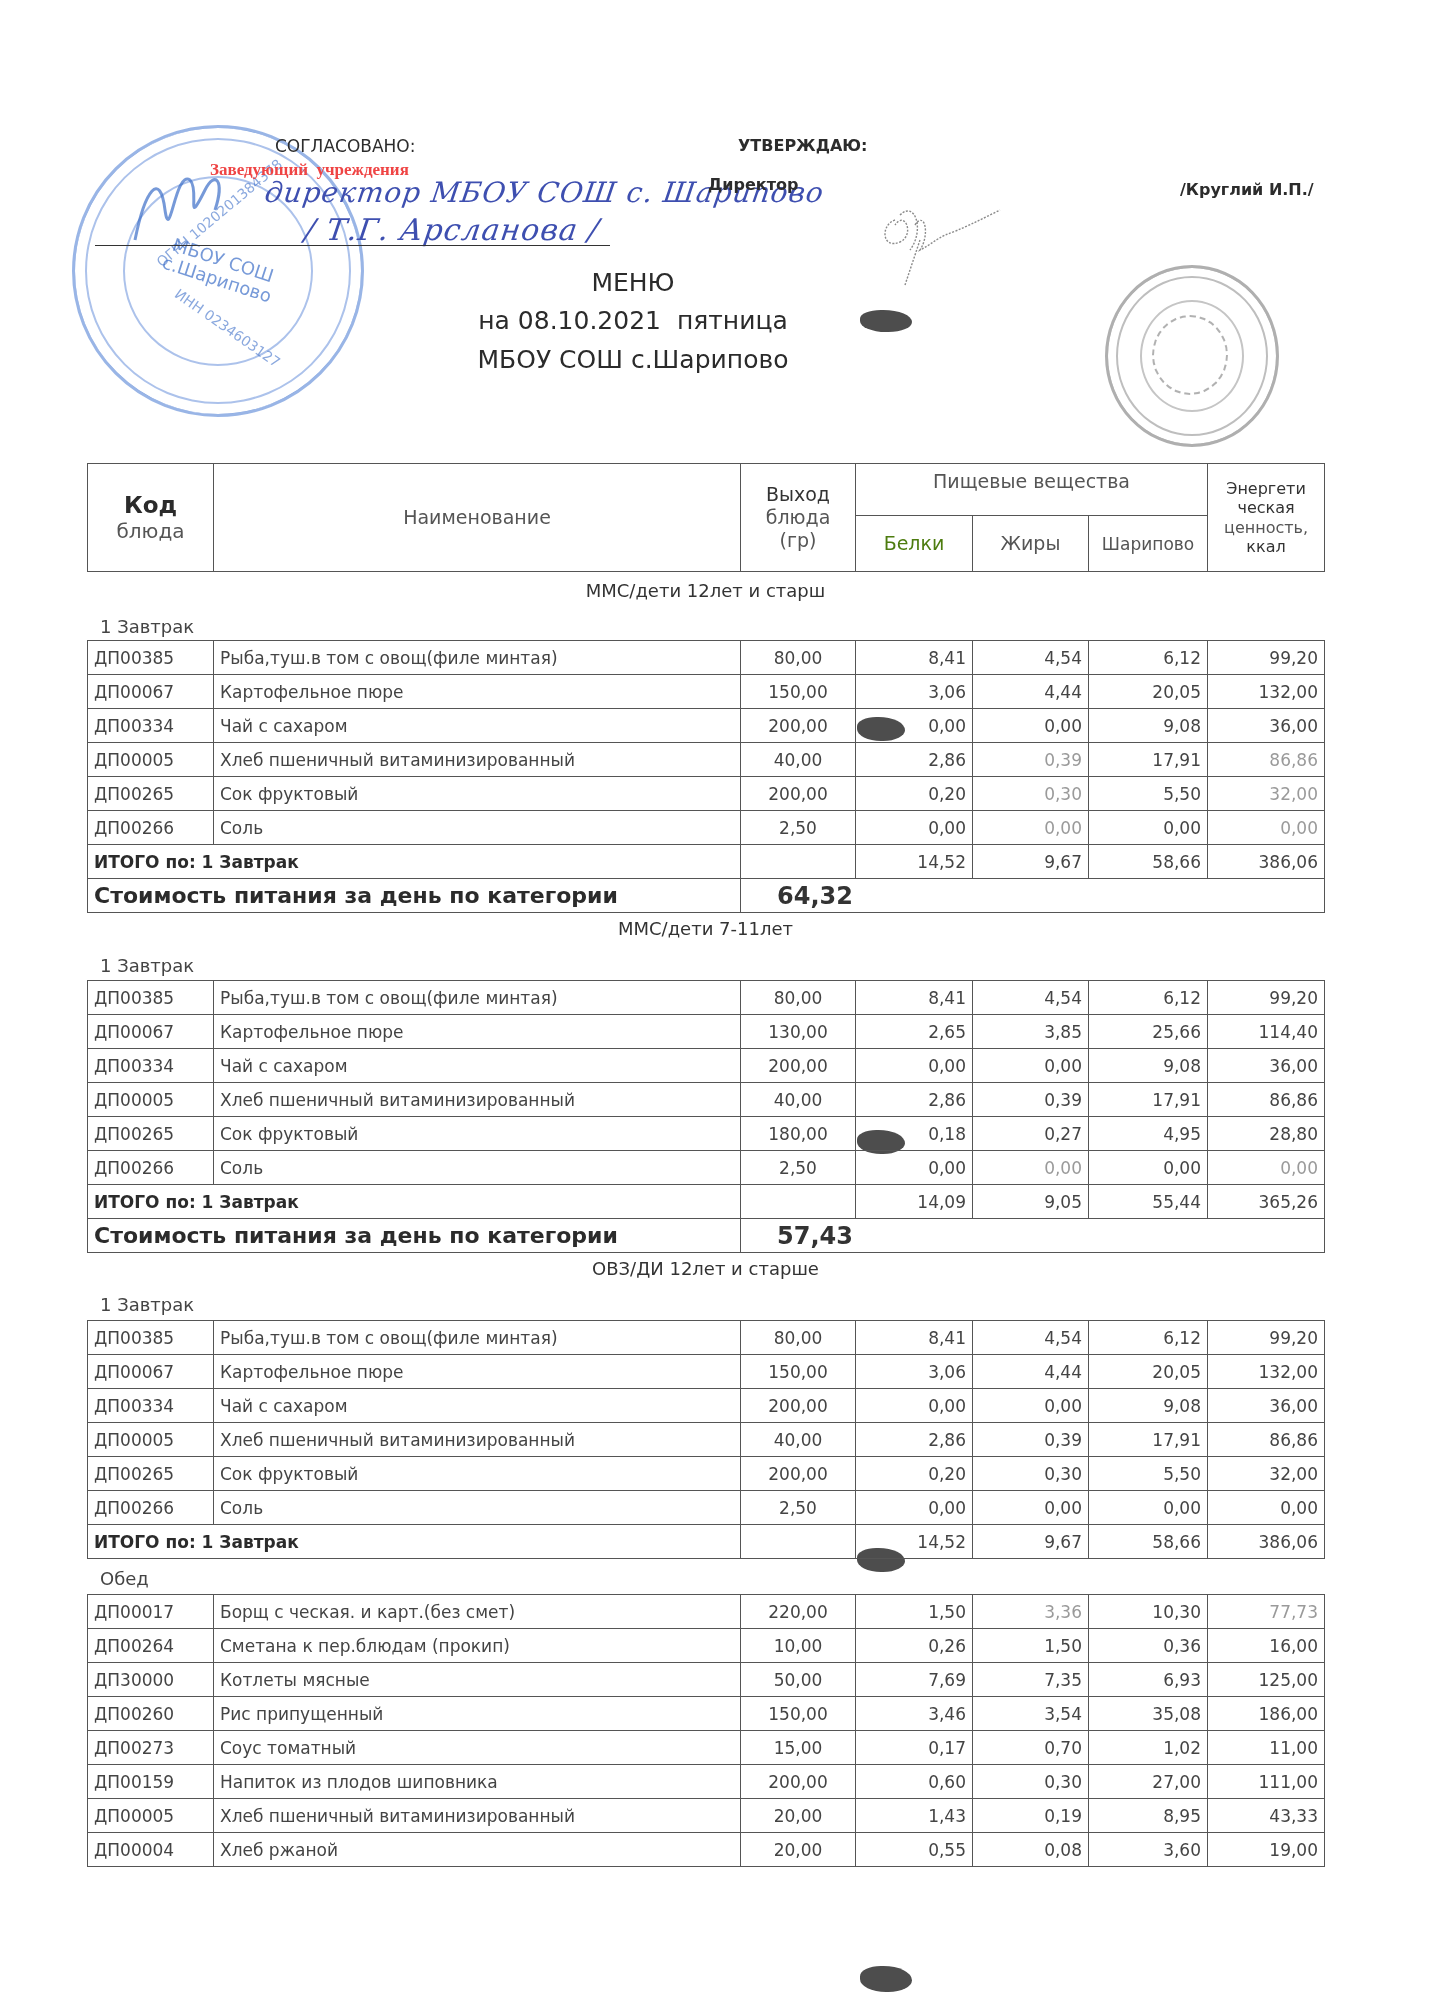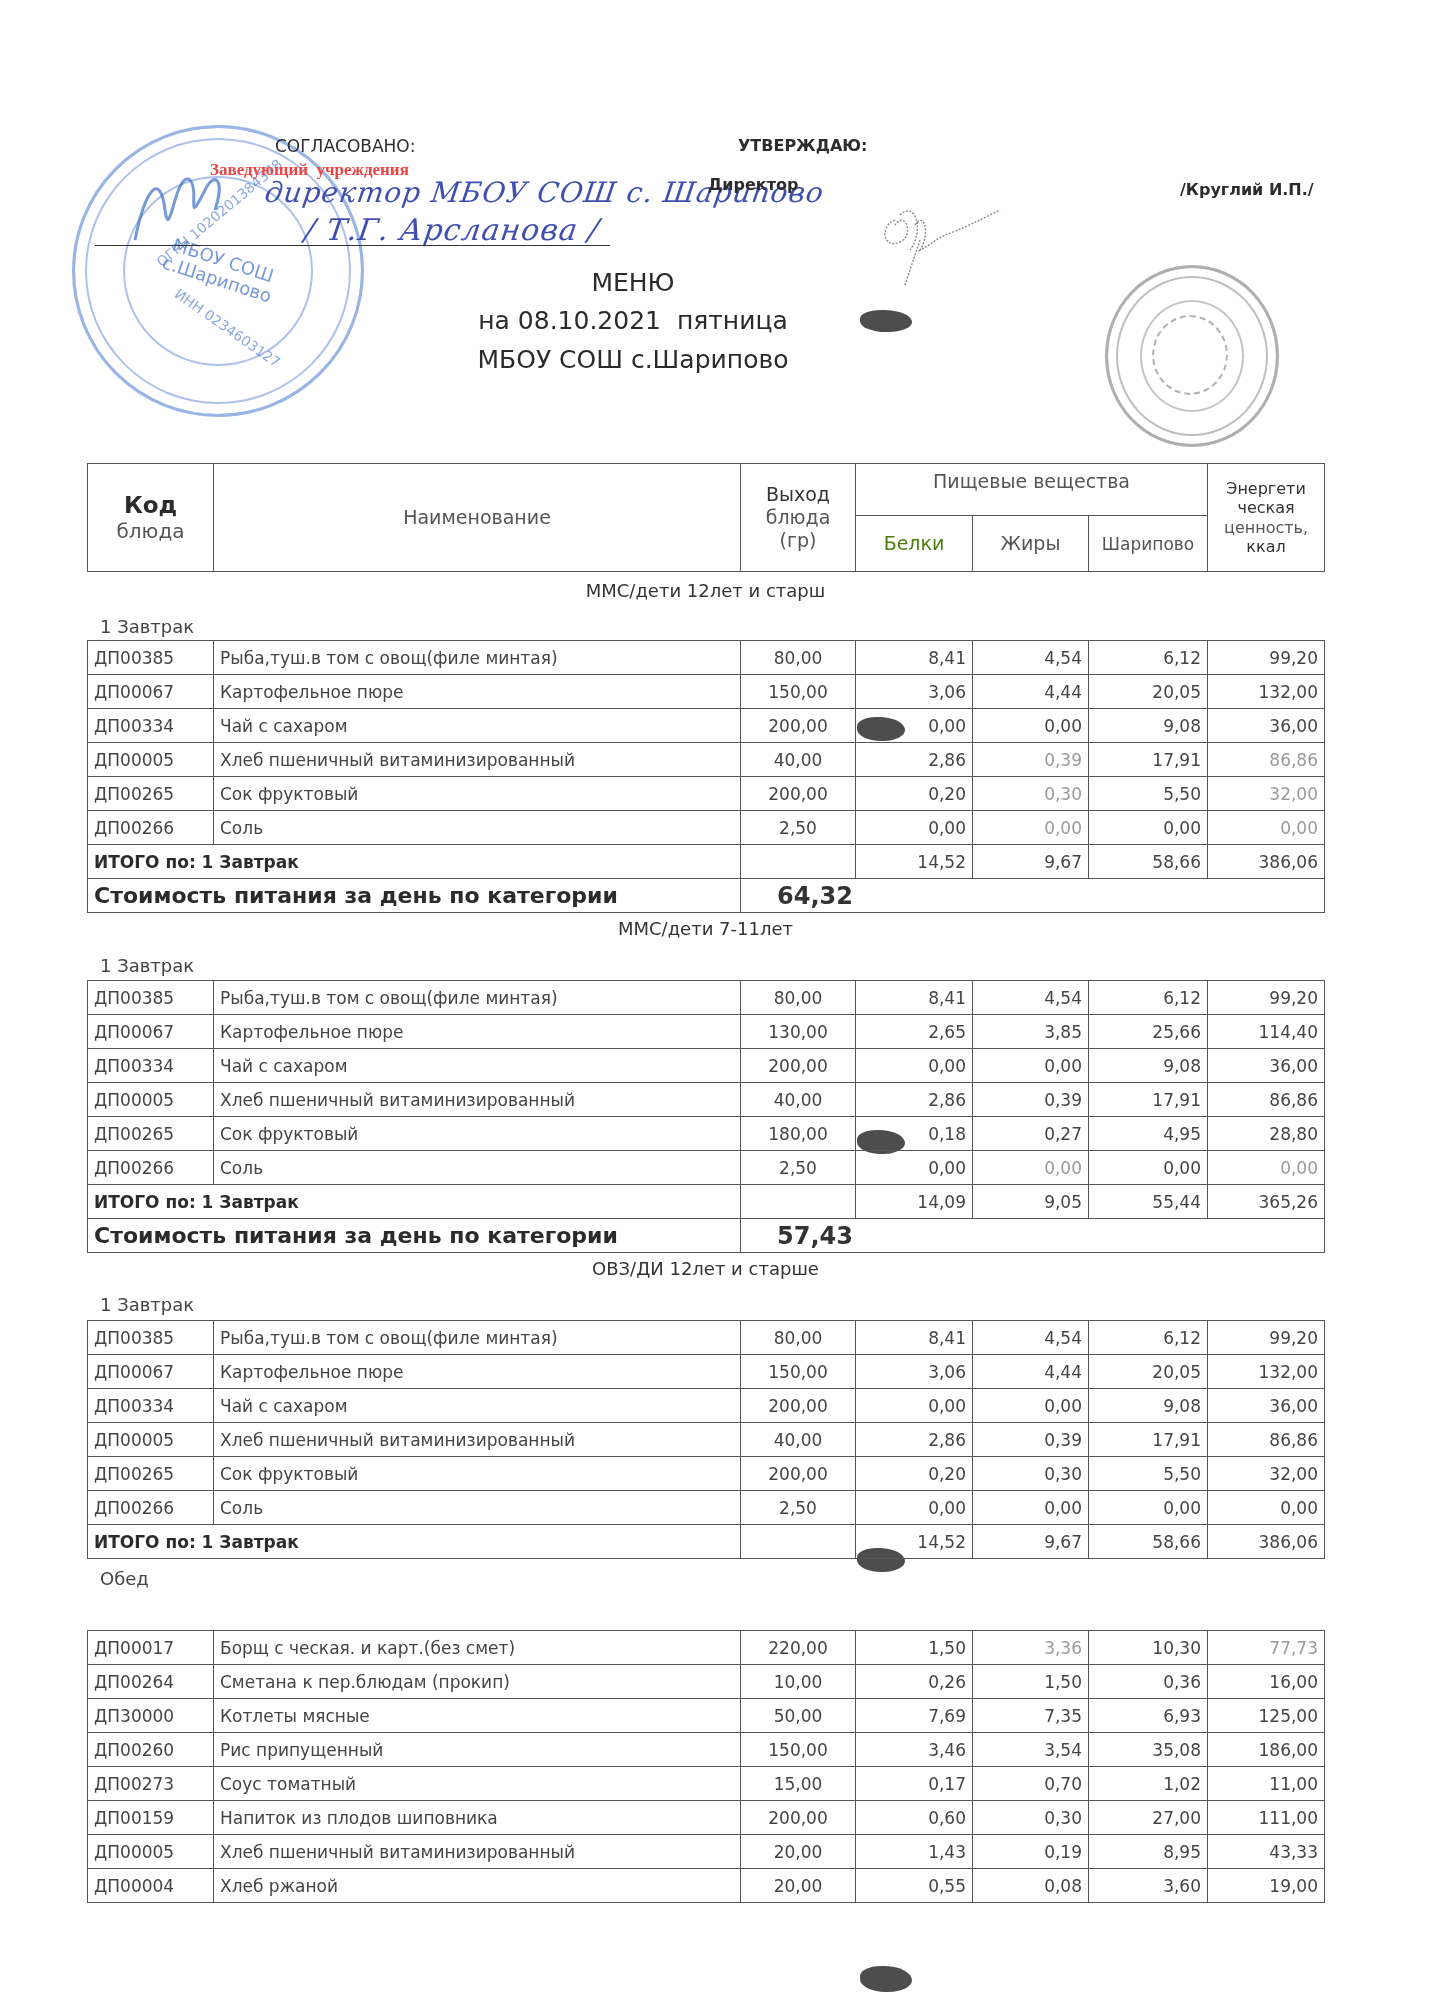--- a/index.html
+++ b/index.html
@@ -362,21 +362,21 @@
     <td></td>
     <td class="num">14,52</td>
     <td class="num">9,67</td>
     <td class="num">58,66</td>
     <td class="num">386,06</td>
   </tr>
 </tbody>
   </table>
 
 <div class="abs meal-title" style="top:1568px;">Обед</div>
-<table class="menu" style="top:1594px;margin-top:36px;">
+<table class="menu" style="top:1594px;">
   <colgroup>
       <col class="c-code">
       <col class="c-name">
       <col class="c-out">
       <col class="c-prot">
       <col class="c-fat">
       <col class="c-carb">
       <col class="c-kcal">
     </colgroup>
   <tbody id="s2m1">

